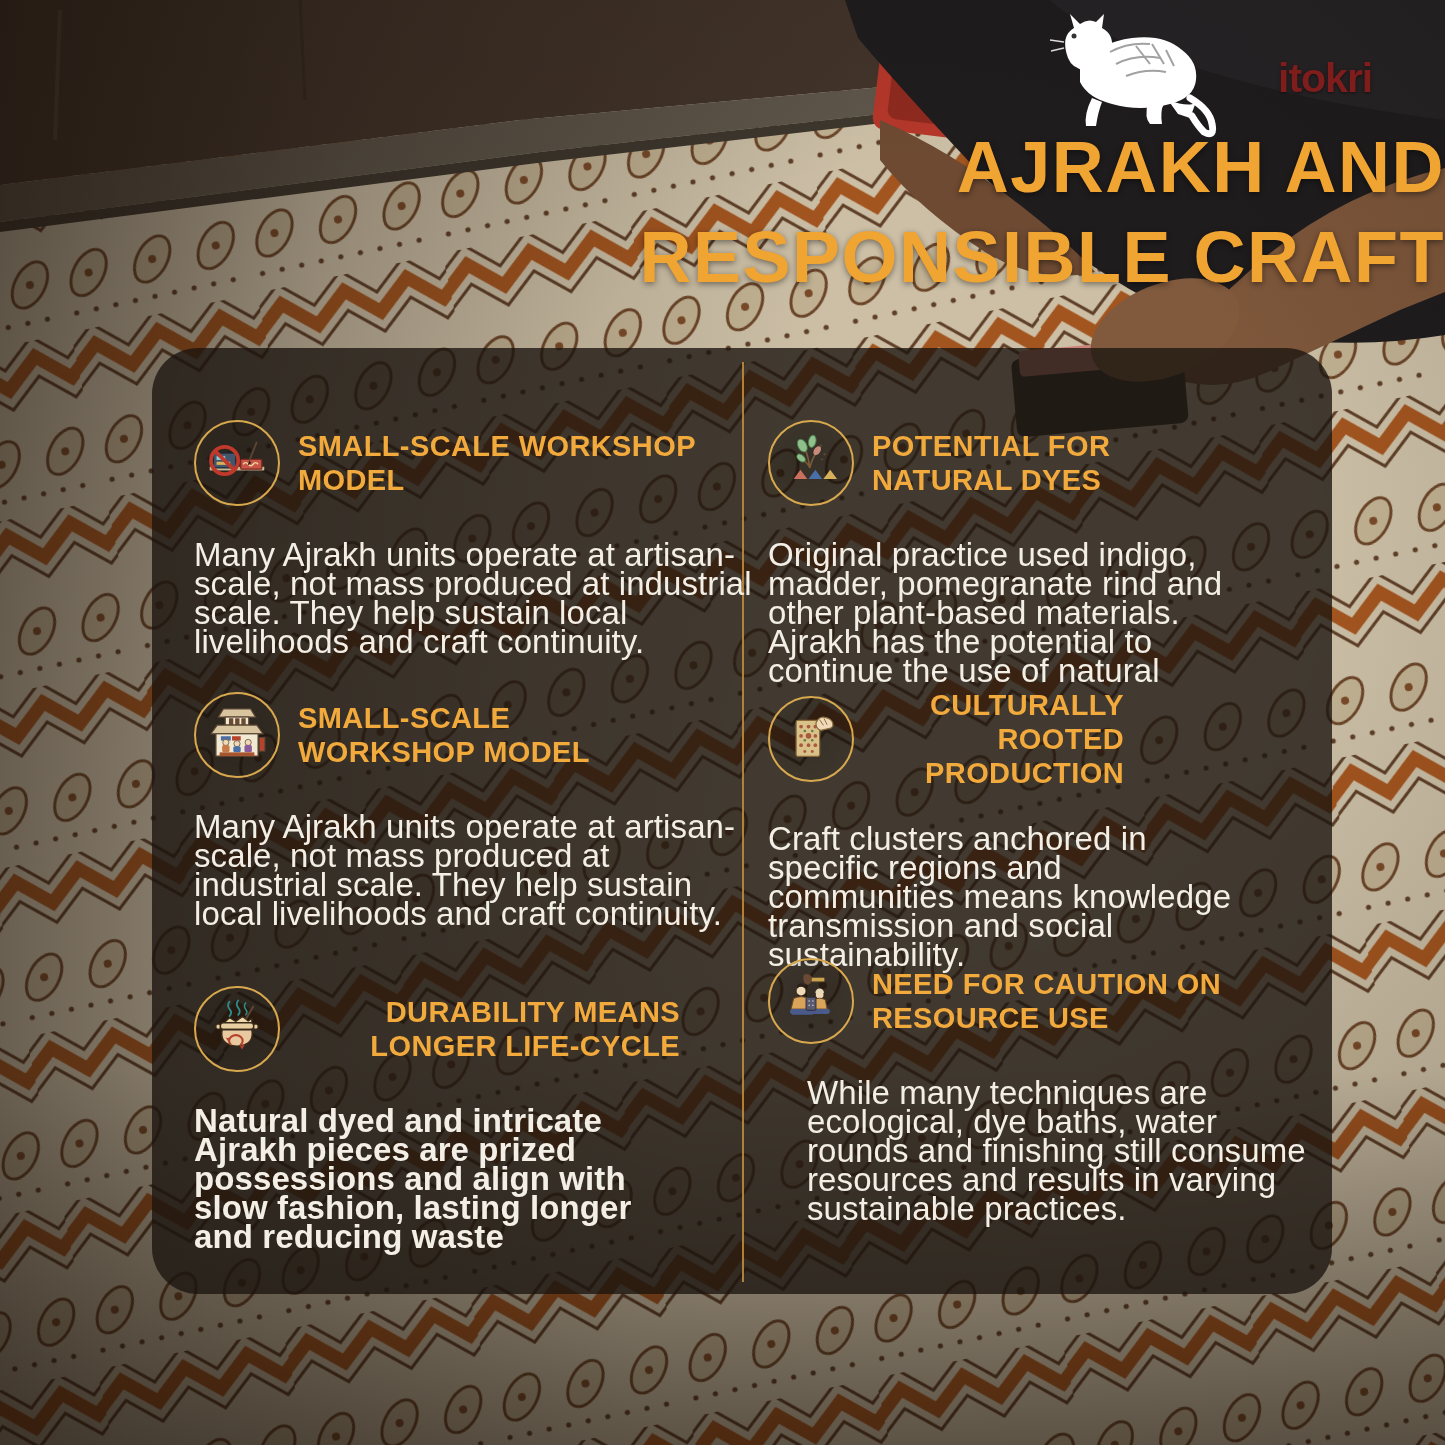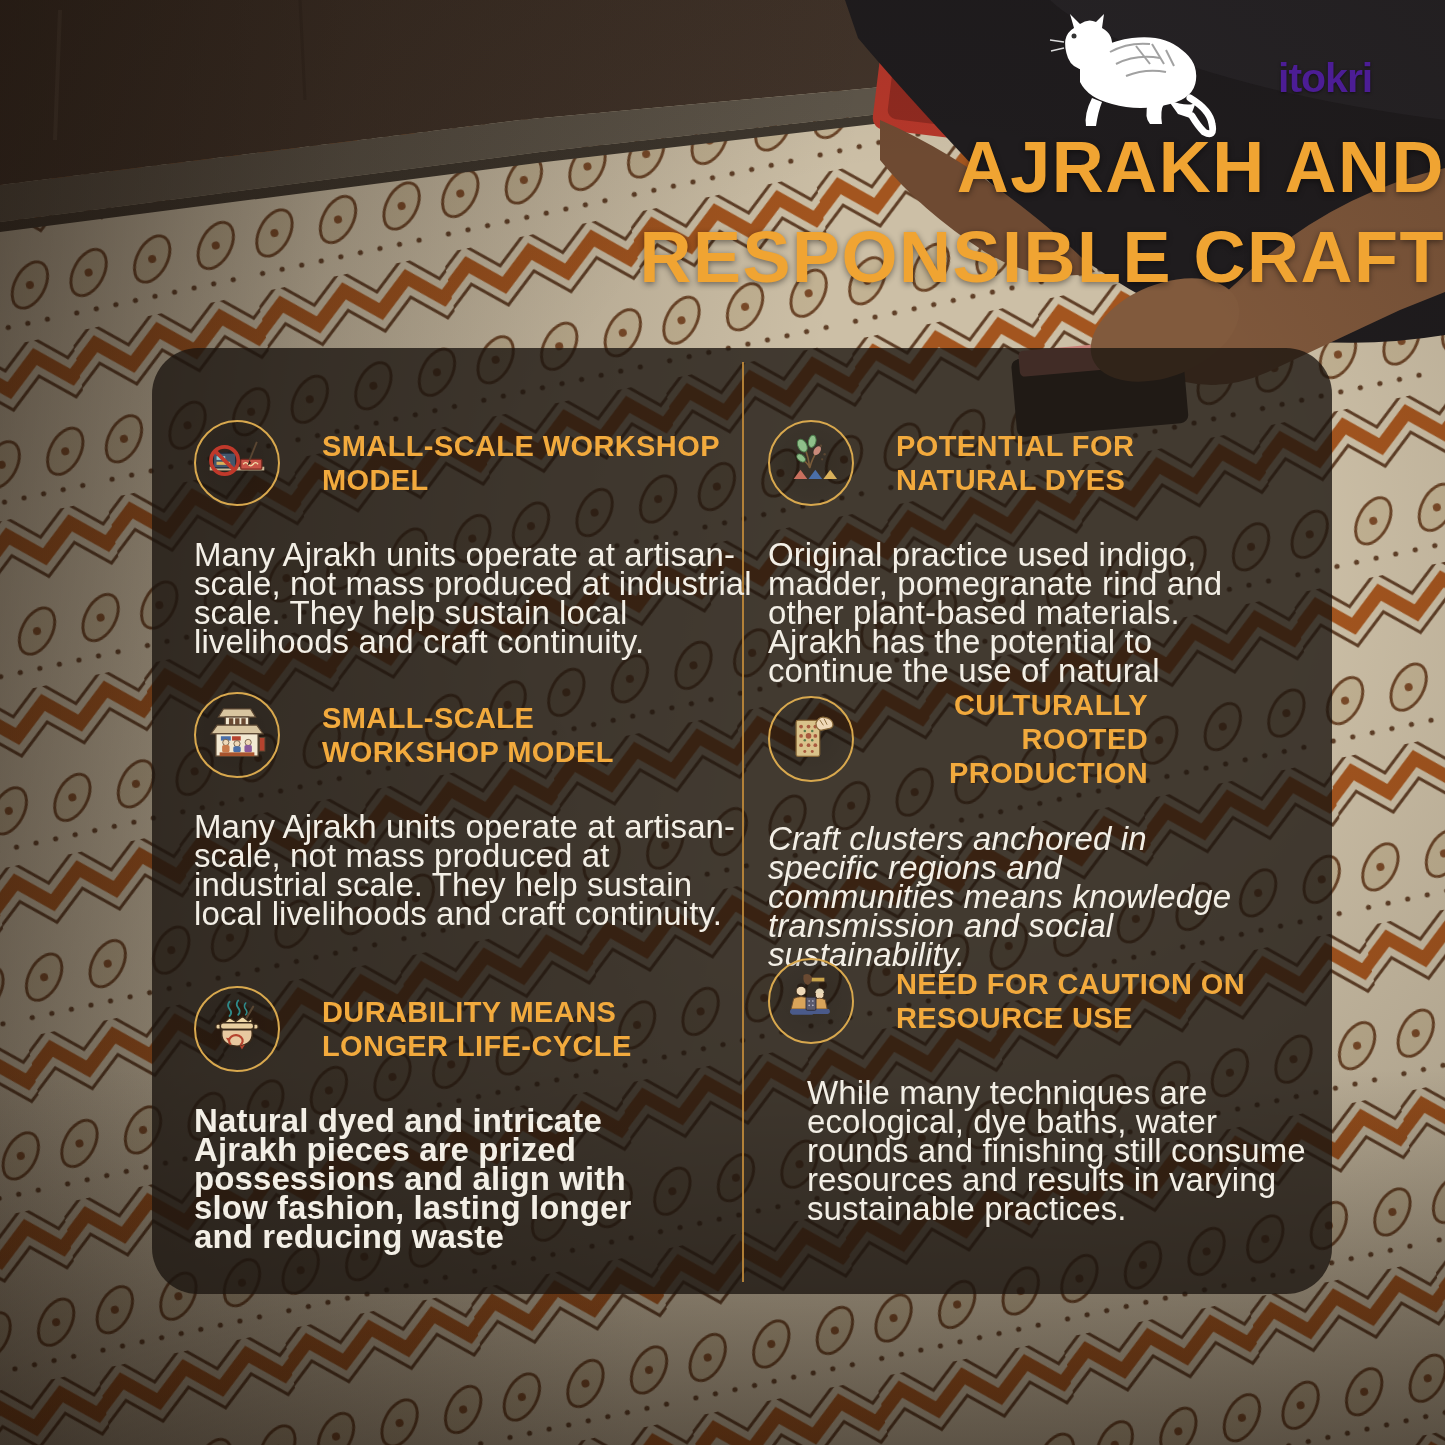--- a/index.html
+++ b/index.html
@@ -17,55 +17,55 @@
 
   
   .title{
     position:absolute;top:122px;left:0;width:100%;text-align:right;
     font-size:72px;line-height:90px;font-weight:800;letter-spacing:1.5px;
     color:#F0A432;text-shadow:0 2px 6px rgba(0,0,0,.45);
   }
   .cat{position:absolute;left:1040px;top:6px;width:190px;height:132px;}
   .logo{
     position:absolute;left:1278px;top:55px;width:140px;
-    font-size:41px;font-weight:800;letter-spacing:-1px;color:#4c1d95;
+    font-size:41px;font-weight:800;letter-spacing:-1px;color:#7f1d1d;
     text-shadow:0 1px 3px rgba(0,0,0,.5);
   }
 
   
   .panel{
     position:absolute;left:152px;top:348px;width:1180px;height:946px;
     background:rgba(27,21,15,.78);border-radius:46px;
   }
   .divider{
     position:absolute;left:742px;top:362px;width:2px;height:920px;
     background:#C08A3A;opacity:.9;
   }
   .section{position:absolute;}
-  .sec-head{display:flex;align-items:center;gap:42px;}
+  .sec-head{display:flex;align-items:center;gap:18px;}
   .icon-ring{
     width:86px;height:86px;flex:none;border-radius:50%;
     border:2px solid #D8A84E;display:flex;align-items:center;justify-content:center;
     background:radial-gradient(circle at 50% 45%,rgba(0,0,0,.18),rgba(0,0,0,.05));
   }
   .icon-ring svg{width:62px;height:62px;}
   .heading{
     font-size:29px;line-height:34px;font-weight:800;letter-spacing:.4px;
     color:#F2AA3D;text-transform:uppercase;
   }
   .body{
     margin-top:34px;font-size:33px;line-height:29px;font-weight:400;
     color:#F3EFE6;letter-spacing:.1px;
   }
   
   .s0{left:194px;top:420px;width:560px;}  .s0 .heading{max-width:432px;}  .s0 .body{width:560px;}
   .s1{left:768px;top:420px;width:548px;}  .s1 .heading{max-width:302px;}  .s1 .body{width:508px;}
   .s2{left:194px;top:692px;width:560px;}  .s2 .heading{max-width:332px;}  .s2 .body{width:552px;}
-  .s3{left:768px;top:688px;width:548px;}  .s3 .heading{max-width:252px;text-align:right;}  .s3 .body{width:470px;font-style:italic;}
-  .s4{left:194px;top:986px;width:560px;}  .s4 .heading{max-width:382px;}  .s4 .body{width:505px;font-weight:bold;}
+  .s3{left:768px;top:688px;width:548px;}  .s3 .heading{max-width:252px;text-align:right;}  .s3 .body{width:470px;}
+  .s4{left:194px;top:986px;width:560px;}  .s4 .heading{max-width:382px;text-align:right;}  .s4 .body{width:505px;font-weight:bold;}
   .s5{left:768px;top:958px;width:548px;}  .s5 .heading{max-width:372px;}  .s5 .body{width:500px;margin-left:39px;}
 </style>
 </head>
 <body>
 
 <div id="canvas">
 
   <svg class="bg-svg" viewBox="0 0 1445 1445" aria-hidden="true">
     <defs>
       <pattern id="ajrakh" width="190" height="170" patternUnits="userSpaceOnUse" patternTransform="rotate(-12)">

